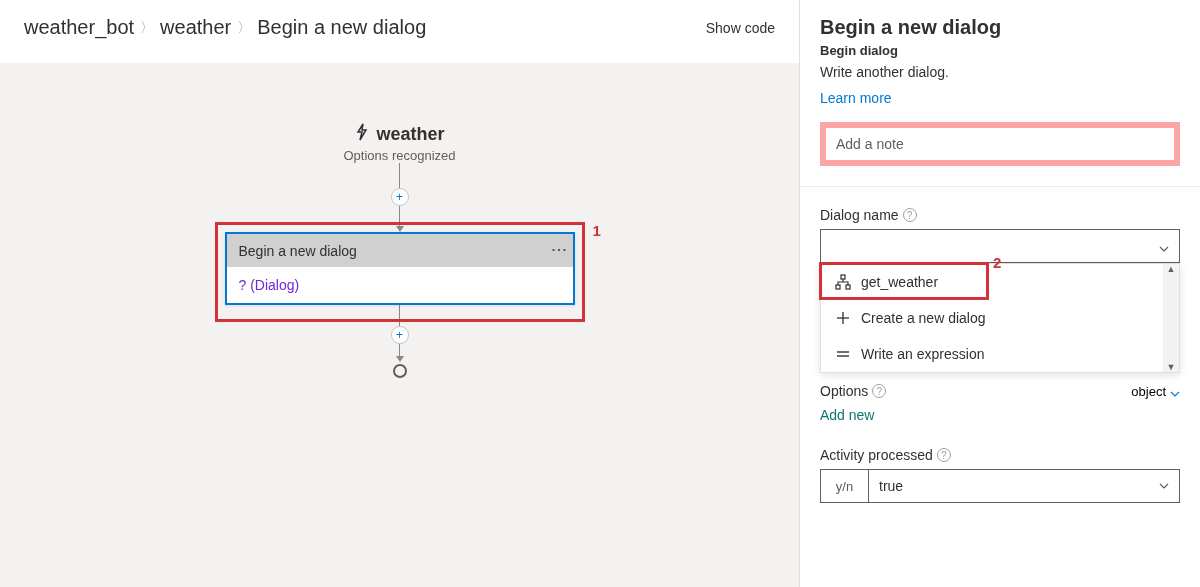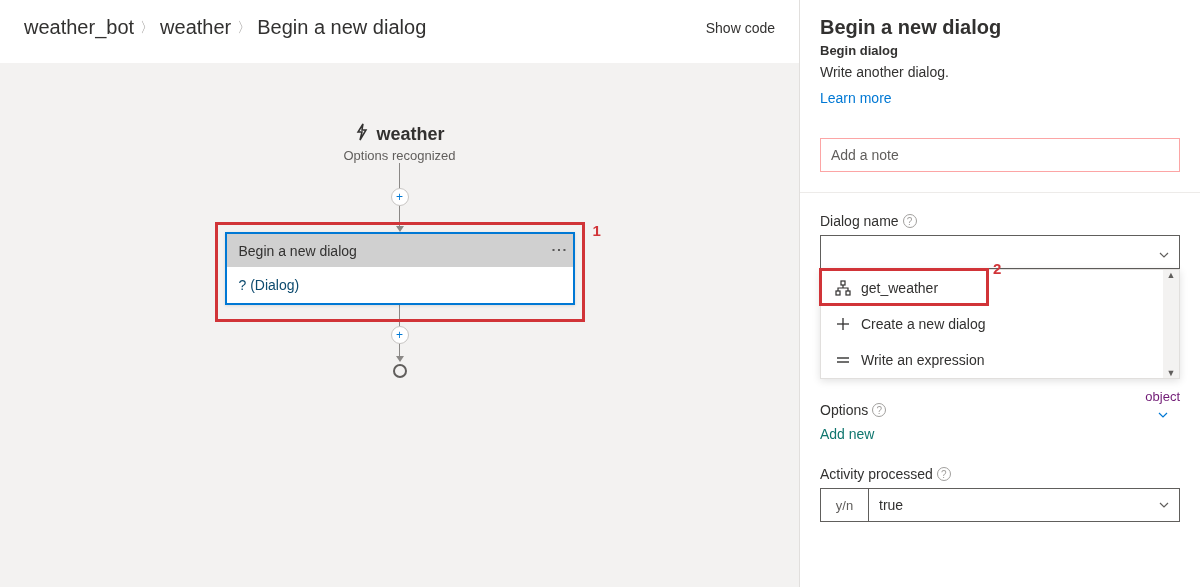--- a/index.html
+++ b/index.html
@@ -18,46 +18,46 @@
   .connector { width: 1px; background: #8a8886; }
   .plus-btn { width: 18px; height: 18px; border-radius: 50%; background: #fff; border: 1px solid #c8c6c4; display: flex; align-items: center; justify-content: center; font-size: 12px; color: #0078d4; cursor: pointer; margin: -1px 0; z-index: 1; }
   .node-wrap { position: relative; }
   .red-box { position: absolute; border: 3px solid #d13438; pointer-events: none; }
   .red-box-1 { width: 370px; height: 100px; left: -10px; top: -10px; }
   .callout-num { color: #d13438; font-weight: 700; font-size: 15px; position: absolute; }
   .callout-1 { left: 368px; top: -10px; }
   .node { width: 350px; border: 2px solid #0078d4; background: #fff; box-shadow: 0 1px 3px rgba(0,0,0,0.1); }
   .node-header { background: #d0d0d0; padding: 8px 12px; display: flex; align-items: center; justify-content: space-between; font-size: 14px; }
   .node-menu { cursor: pointer; color: #323130; font-size: 16px; letter-spacing: 1px; line-height: 4px; writing-mode: vertical-lr; }
-  .node-body { padding: 10px 12px; font-size: 14px; color: #0c4a6e; }
+  .node-body { padding: 10px 12px; font-size: 14px; color: #6d28d9; }
   .end-circle { width: 14px; height: 14px; border: 2px solid #605e5c; border-radius: 50%; margin-top: 2px; }
   .arrow-down { width: 0; height: 0; border-left: 4px solid transparent; border-right: 4px solid transparent; border-top: 6px solid #8a8886; margin-top: -1px; }
 
   .panel { width: 400px; padding: 16px 20px 20px 20px; overflow-y: auto; }
   .panel-title { font-size: 20px; font-weight: 600; margin-bottom: 4px; }
   .panel-subtype { font-size: 13px; font-weight: 600; margin-bottom: 6px; }
   .panel-desc { font-size: 14px; color: #323130; margin-bottom: 10px; }
-  .learn-link { color: #0078d4; font-size: 14px; cursor: pointer; display: inline-block; margin-bottom: 32px; }
-  .note-input { width: 100%; border: 1px solid #fca5a5; padding: 8px 10px; font-size: 14px; font-family: inherit; }
+  .learn-link { color: #0078d4; font-size: 14px; cursor: pointer; display: inline-block; margin-bottom: 16px; }
+  .note-input { width: 100%; border: 6px solid #fca5a5; padding: 8px 10px; font-size: 14px; font-family: inherit; }
   .note-input::placeholder { color: #605e5c; }
   .divider { border: none; border-top: 1px solid #edebe9; margin: 20px -20px; }
   .field-label { display: flex; align-items: center; gap: 4px; font-size: 14px; color: #323130; margin-bottom: 6px; }
   .help-circle { width: 14px; height: 14px; border: 1px solid #a19f9d; color: #a19f9d; border-radius: 50%; display: inline-flex; align-items: center; justify-content: center; font-size: 10px; cursor: pointer; }
   .select-box { width: 100%; height: 34px; border: 1px solid #605e5c; display: flex; align-items: center; justify-content: flex-end; padding: 0 10px; cursor: pointer; background: #fff; }
   .chev-down { display: inline-block; width: 10px; height: 10px; }
   .chev-down svg { width: 10px; height: 10px; }
   .dropdown { position: relative; width: 100%; border: 1px solid #e1dfdd; background: #fff; box-shadow: 0 2px 8px rgba(0,0,0,0.12); margin-top: 0px; }
   .dd-item { display: flex; align-items: center; gap: 10px; padding: 10px 14px; font-size: 14px; cursor: pointer; position: relative; }
   .dd-icon { width: 16px; height: 16px; display: inline-flex; align-items: center; justify-content: center; color: #323130; }
   .dd-scroll { position: absolute; right: 0; top: 0; bottom: 0; width: 16px; background: #f3f2f1; display: flex; flex-direction: column; justify-content: space-between; align-items: center; }
   .dd-scroll .tri { font-size: 9px; color: #605e5c; }
   .red-box-2 { position: absolute; border: 3px solid #d13438; width: 170px; height: 38px; left: -2px; top: -2px; pointer-events: none; }
   .callout-2 { position: absolute; color: #d13438; font-weight: 700; font-size: 15px; left: 172px; top: -10px; }
   .options-row { display: flex; align-items: flex-end; justify-content: space-between; margin-top: 10px; }
-  .options-type { color: #701a75; font-size: 13px; display: flex; align-items: center; gap: 4px; cursor: pointer; flex-direction: column; }
+  .options-type { color: #000000; font-size: 13px; display: flex; align-items: center; gap: 4px; cursor: pointer; }
   .add-new { color: #0f766e; font-size: 14px; cursor: pointer; margin-top: 8px; display: inline-block; }
   .yn-box { display: flex; width: 100%; border: 1px solid #605e5c; height: 34px; margin-top: 6px; }
   .yn-label { width: 48px; display: flex; align-items: center; justify-content: center; border-right: 1px solid #605e5c; font-size: 13px; color: #605e5c; }
   .yn-value { flex: 1; display: flex; align-items: center; padding: 0 10px; font-size: 14px; cursor: pointer; }
   .yn-chev { padding: 0 10px; display: flex; align-items: center; }
   .section-gap { height: 24px; }
 </style>
 </head>
 <body>
 

